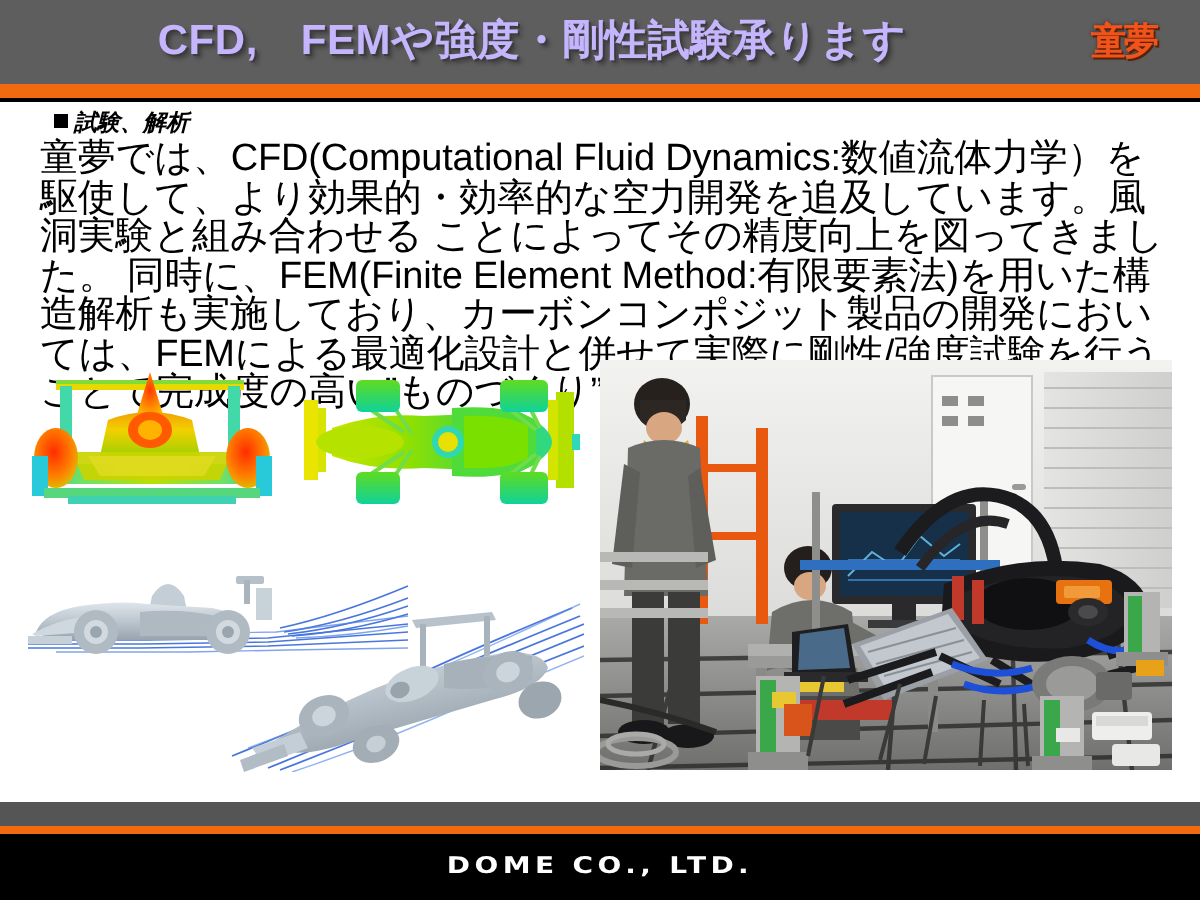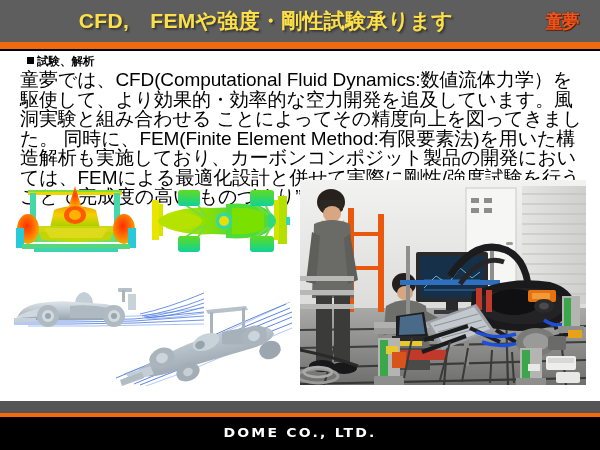--- a/index.html
+++ b/index.html
@@ -22,21 +22,21 @@
     left: 0; top: 0;
     width: 600px; height: 42px;
     background: #5e5e5e;
   }
   .header-title {
     position: absolute;
     left: 0; top: 0;
     width: 600px; height: 42px;
     line-height: 42px;
     text-align: center;
-    color: #fde047;
+    color: #c4b5fd;
     font-size: 21px;
     font-weight: bold;
     letter-spacing: 0.3px;
     text-shadow: 1px 1px 0 #3c3c3c, 2px 2px 2px rgba(0,0,0,0.35);
     white-space: nowrap;
     padding-right: 68px;
     box-sizing: border-box;
   }
   .header-logo {
     position: absolute;
@@ -66,20 +66,21 @@
 
   
   .section-heading {
     position: absolute;
     left: 27px; top: 54px;
     font-size: 11.5px;
     font-weight: bold;
     color: #000000;
     letter-spacing: 0px;
     white-space: nowrap;
+    font-style: italic;
   }
   .bullet-square {
     display: inline-block;
     width: 7px; height: 7px;
     background: #000;
     margin-right: 3px;
     vertical-align: 1px;
   }
   .body-copy {
     position: absolute;

